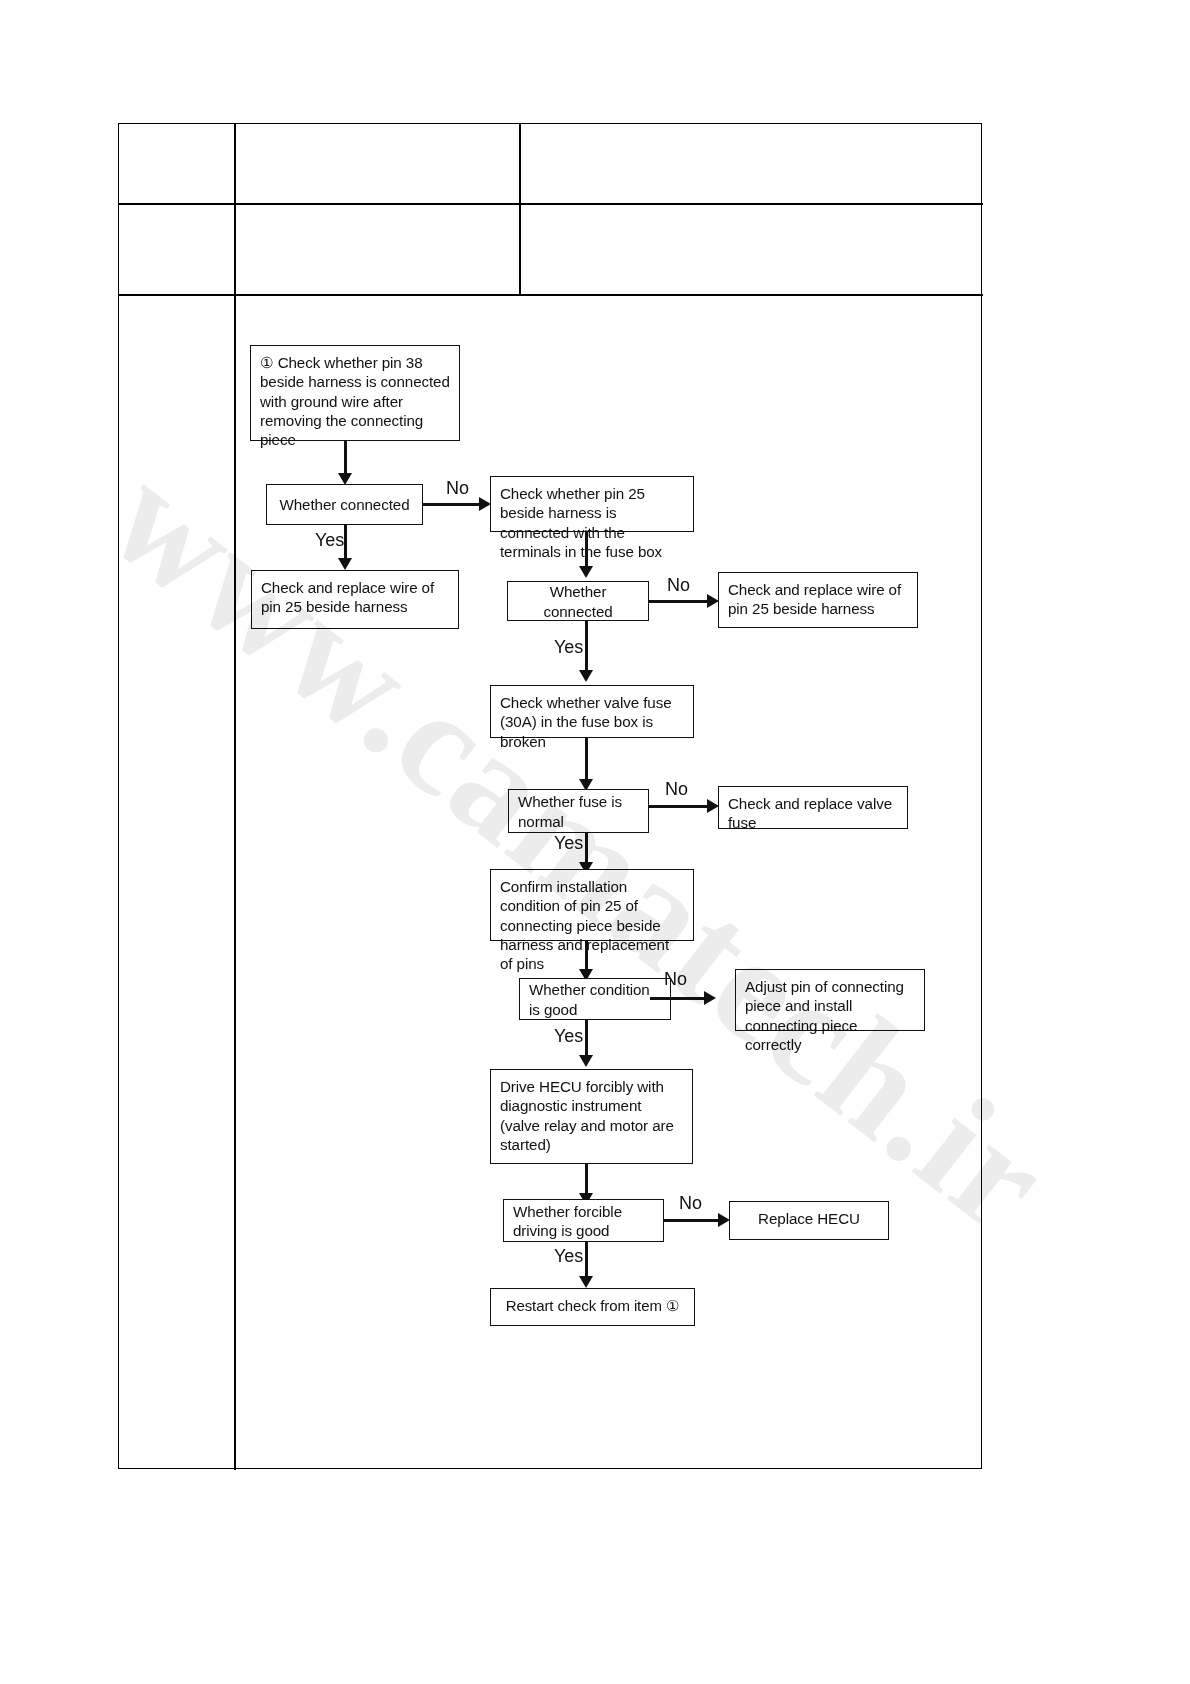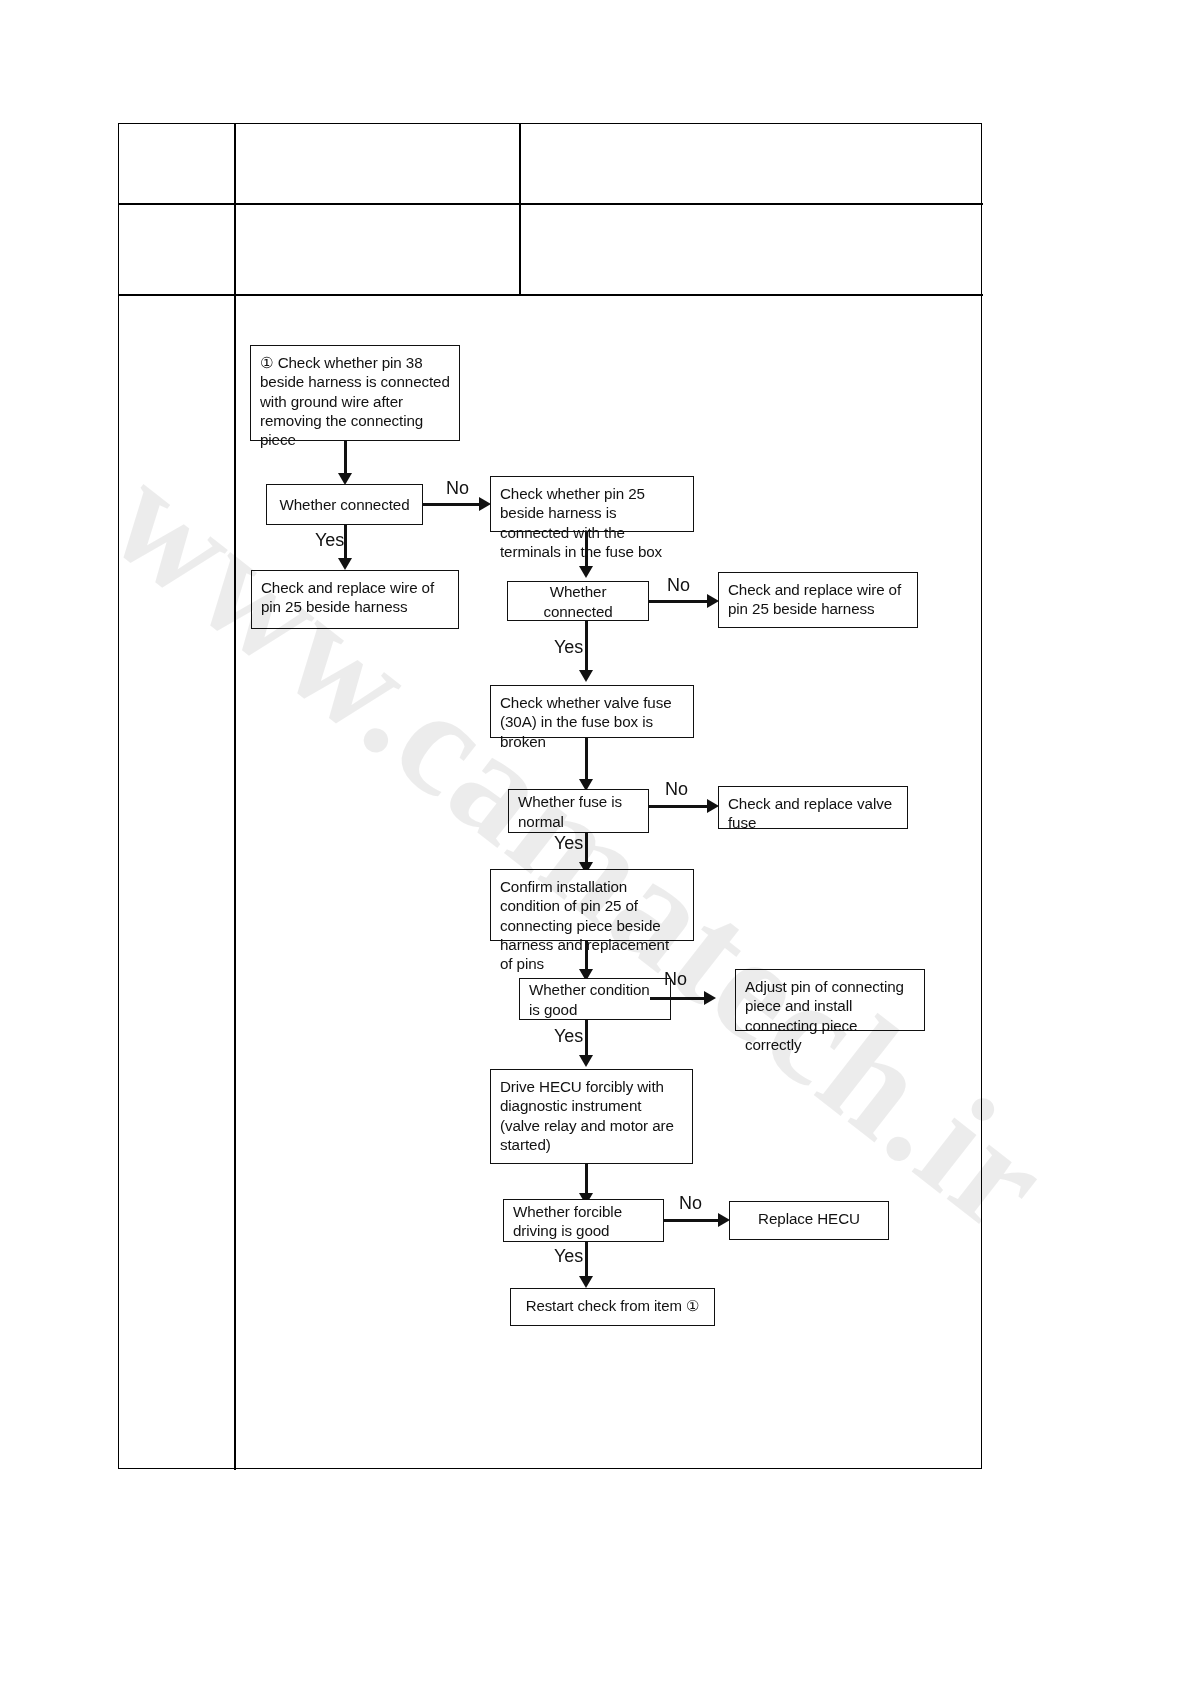--- a/index.html
+++ b/index.html
@@ -258,17 +258,17 @@
   <div class="edge-label" style="left:679px; top:1193px;">No</div>
 
   <div class="node center" style="left:729px; top:1201px; width:160px; height:39px;">
     <span class="inner" style="text-align:center;">Replace HECU</span>
   </div>
 
   <div class="conn vline" style="left:585px; top:1242px; height:38px;"></div>
   <div class="arrow-down" style="left:579px; top:1276px;"></div>
   <div class="edge-label" style="left:554px; top:1246px;">Yes</div>
 
-  <div class="node center" style="left:490px; top:1288px; width:205px; height:38px;margin-left:20px;">
+  <div class="node center" style="left:490px; top:1288px; width:205px; height:38px;">
     <span class="inner circled" style="text-align:center;">Restart check from item  ①</span>
   </div>
 
 </div>
 
 </body></html>

